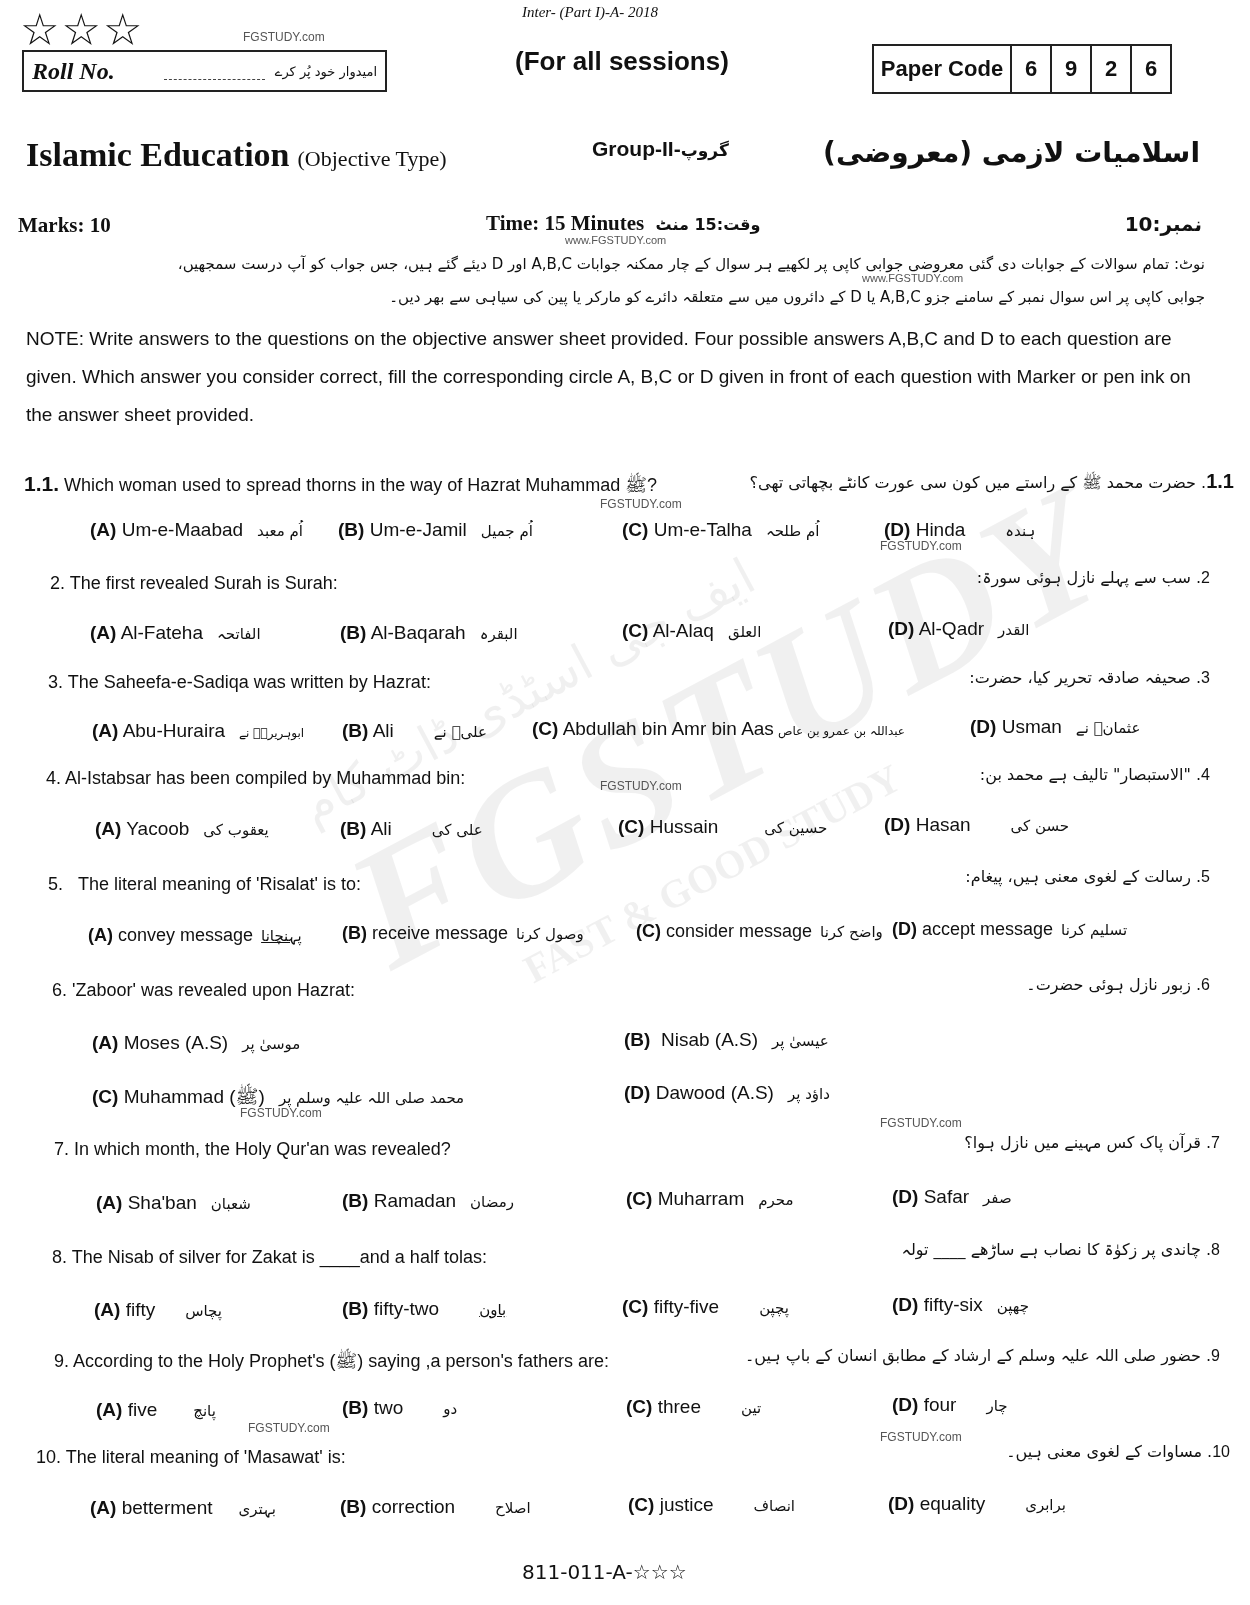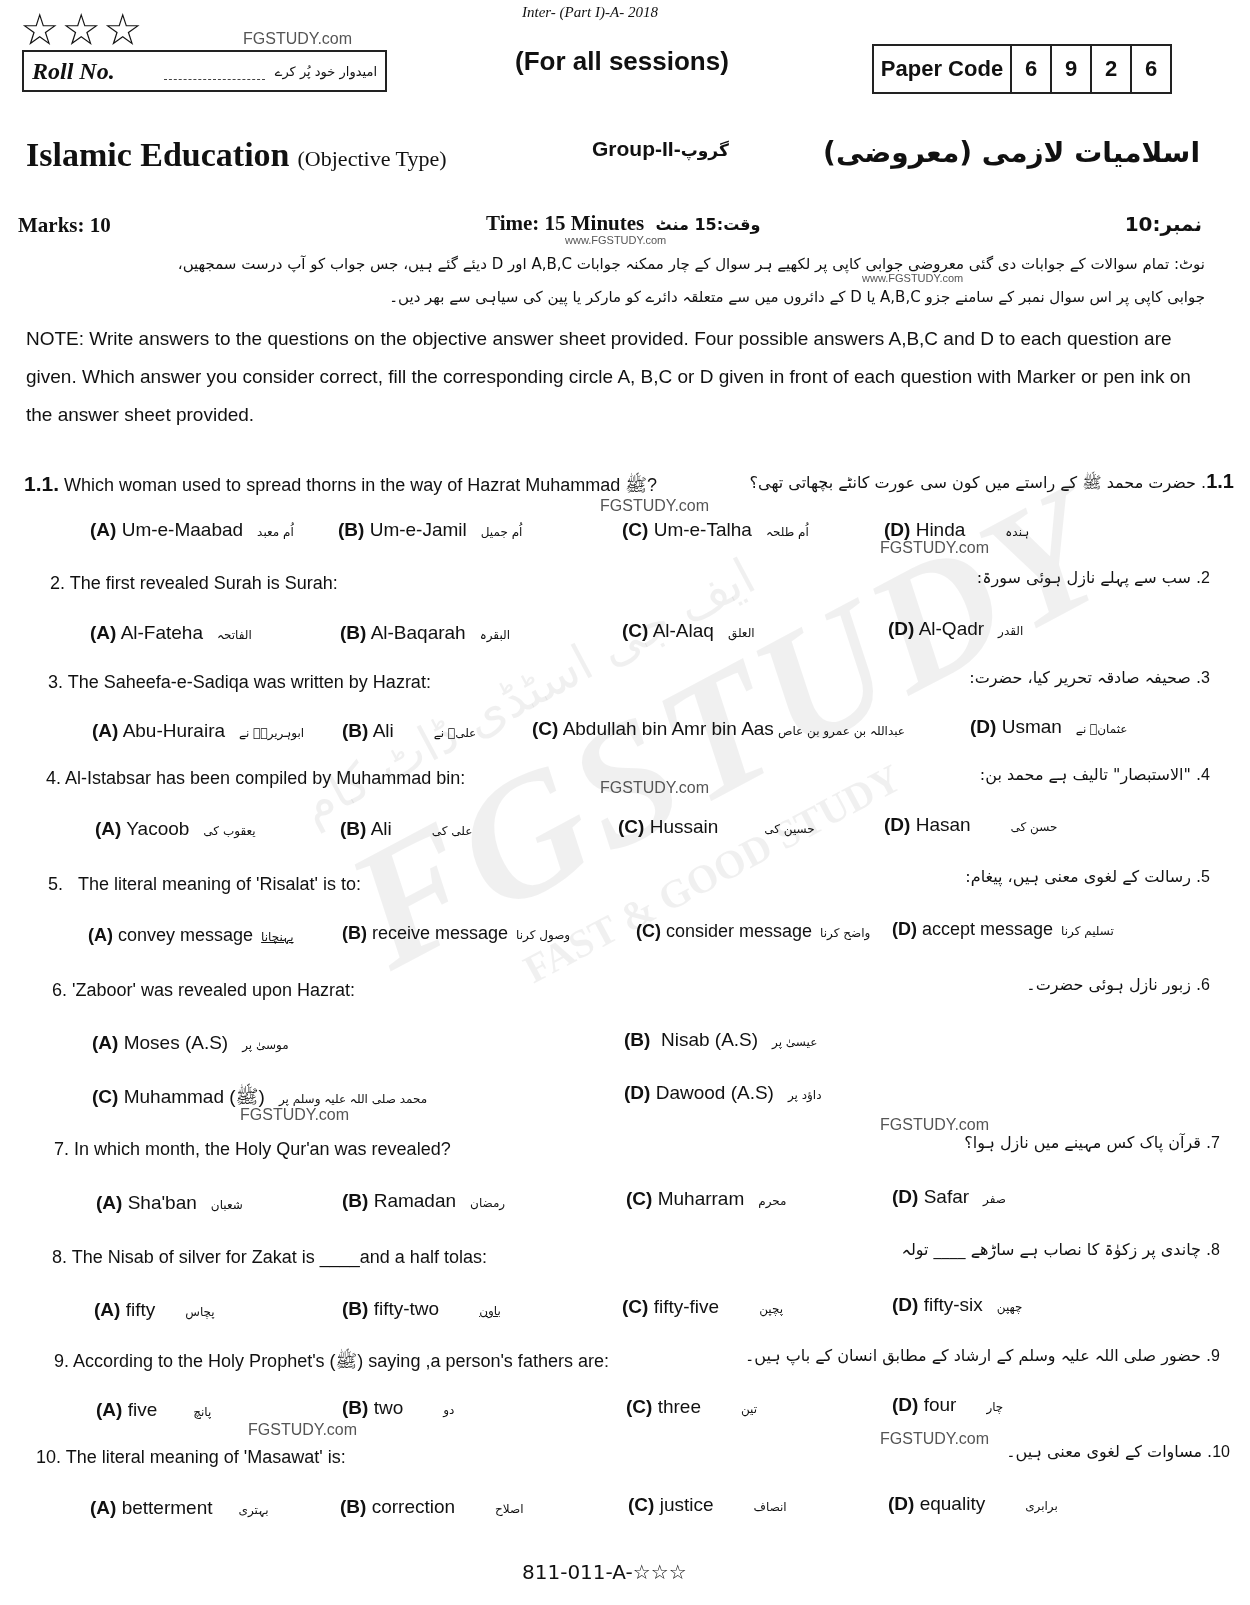--- a/index.html
+++ b/index.html
@@ -1,36 +1,36 @@
 <!DOCTYPE html>
 <html><head>
 <meta charset="utf-8">
 <style>
   html, body { margin: 0; padding: 0; background: #ffffff; }
   body { width: 1250px; height: 1605px; position: relative; overflow: hidden; color: #111; font-family: "Liberation Sans", sans-serif; }
   .abs { position: absolute; white-space: nowrap; }
   .serif { font-family: "Liberation Serif", serif; }
   .urdu { font-family: "DejaVu Sans", sans-serif; direction: rtl; }
   .stars { left: 20px; top: 8px; font-size: 44px; letter-spacing: 2px; line-height: 44px; font-family: "DejaVu Sans", sans-serif; }
-  .wm-small { font-size: 16px; color: #555; font-family: "Liberation Sans", sans-serif; }
+  .wm-small { font-size: 12px; color: #555; font-family: "Liberation Sans", sans-serif; }
   .rollbox { left: 22px; top: 50px; width: 365px; height: 42px; border: 2px solid #222; box-sizing: border-box; }
   .rollbox .lbl { position: absolute; left: 8px; top: 6px; font-size: 24px; font-style: italic; font-weight: bold; font-family: "Liberation Serif", serif; }
   .rollbox .ur { position: absolute; right: 8px; top: 12px; font-size: 13px; }
   .rollbox .dots { position: absolute; left: 140px; right: 120px; bottom: 10px; border-bottom: 1px dashed #444; }
   .codebox { left: 872px; top: 44px; height: 46px; border: 2px solid #222; display: flex; }
   .codebox > div { border-left: 2px solid #222; display: flex; align-items: center; justify-content: center; font-weight: bold; font-size: 22px; width: 38px; }
   .codebox > div.first { border-left: none; width: 136px; font-size: 22px; }
   .title-en { left: 26px; top: 136px; font-size: 34px; font-weight: bold; }
   .title-en .sub { font-size: 22px; font-weight: normal; margin-left: 8px; }
   .note-p { left: 26px; top: 320px; width: 1180px; font-size: 19px; line-height: 38px; white-space: normal; }
   .q { font-size: 18px; }
   .opt { font-size: 19px; }
   .opt b { font-weight: bold; }
   .ur-q { font-size: 16px; }
-  .ur-opt { font-size: 12px; margin-left: 14px; }
+  .ur-opt { font-size: 15px; margin-left: 14px; }
   .watermark { left: 350px; top: 620px; width: 600px; height: 400px; transform: rotate(-28deg); color: rgba(0,0,0,0.06); font-family: "Liberation Serif", serif; pointer-events: none; }
   .watermark .big { font-size: 170px; font-style: italic; font-weight: bold; letter-spacing: 6px; display: block; }
   .watermark .tag { font-size: 40px; font-weight: bold; display: block; margin-left: 120px; }
   .watermark .urw { font-size: 50px; display: block; font-family: "DejaVu Sans", sans-serif; }
 </style>
 </head>
 <body>
 
 <div class="abs watermark">
   <span class="urw">ایف جی اسٹڈی ڈاٹ کام</span>

